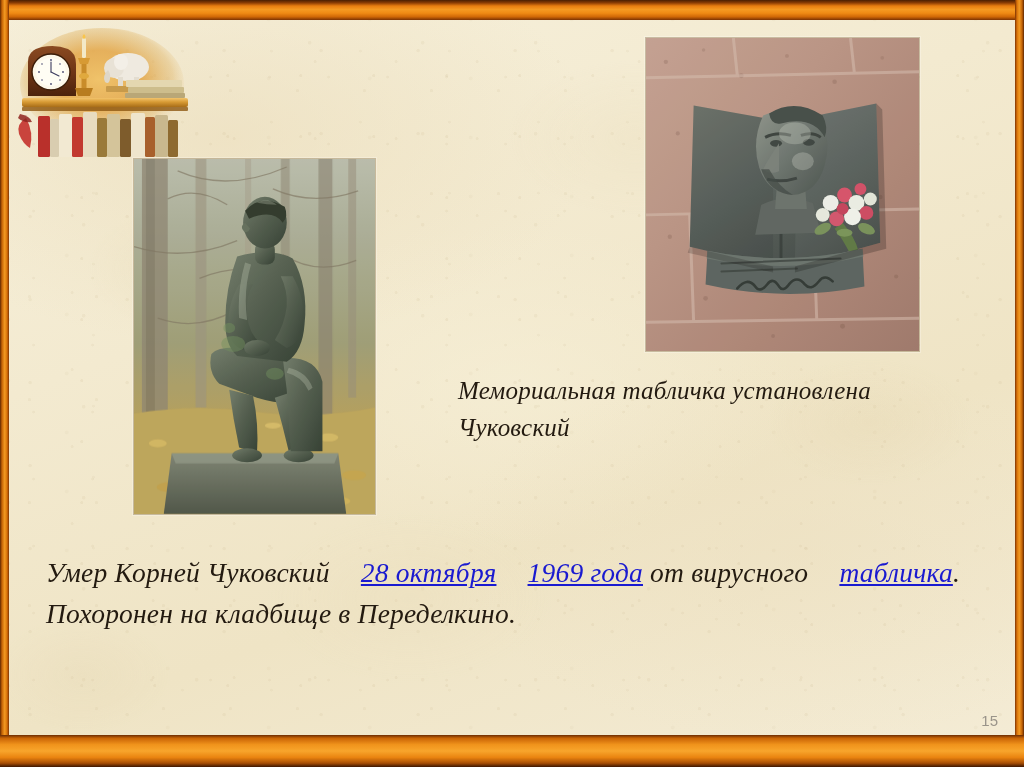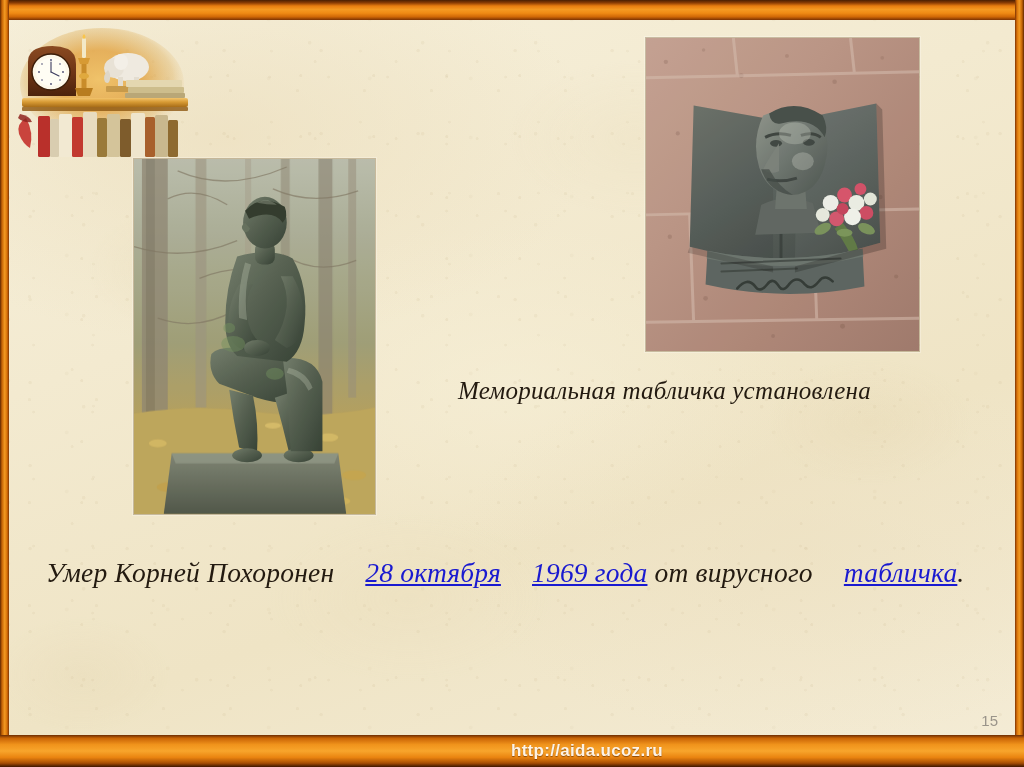--- a/index.html
+++ b/index.html
@@ -487,23 +487,24 @@
 
       <path d="M232 66 L238 72 L242 212 L150 236 L150 230 L236 206Z" fill="#000" opacity=".22"></path>
       <path d="M44 210 L128 230 L128 236 L42 216Z" fill="#000" opacity=".18"></path>
 
       <rect width="275" height="315" fill="#b58d7c" opacity=".05"></rect>
     </svg>
   </div>
 
   <div class="caption">
     <div>Мемориальная табличка установлена</div>
+    <div>Чуковский</div>
   </div>
 
   <div class="body-text">
-    <span class="line"><span>Умер Корней Похоронен </span><a class="lnk">28 октября</a><span> </span><a class="lnk">1969 года</a><span> от вирусного </span><a class="lnk">табличка</a><span>.</span></span>
+    <span class="line"><span>Умер Корней Чуковский </span><a class="lnk">28 октября</a><span> </span><a class="lnk">1969 года</a><span> от вирусного </span><a class="lnk">табличка</a><span>.</span></span>
+    <span class="line">Похоронен на кладбище в Переделкино.</span>
   </div>
 
   <div class="page-number">15</div>
 
-  <div class="footer-url">http://aida.ucoz.ru</div>
 
 </div>
 
 </body></html>

